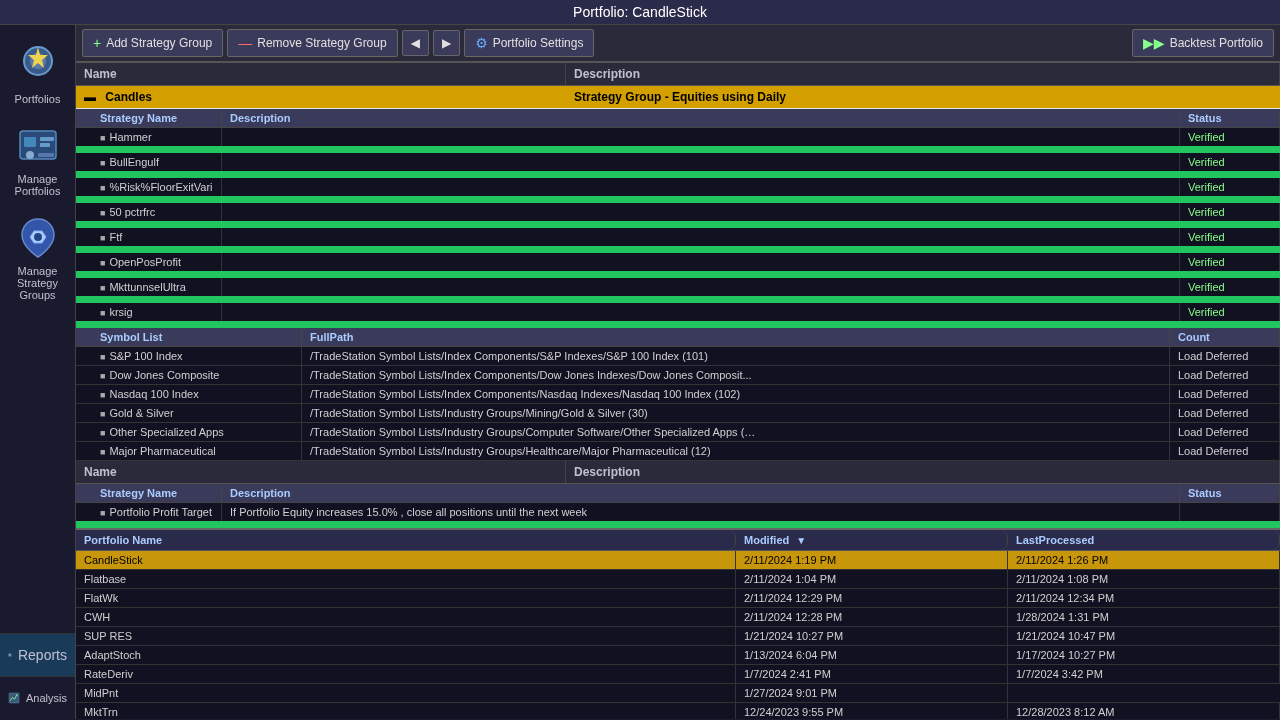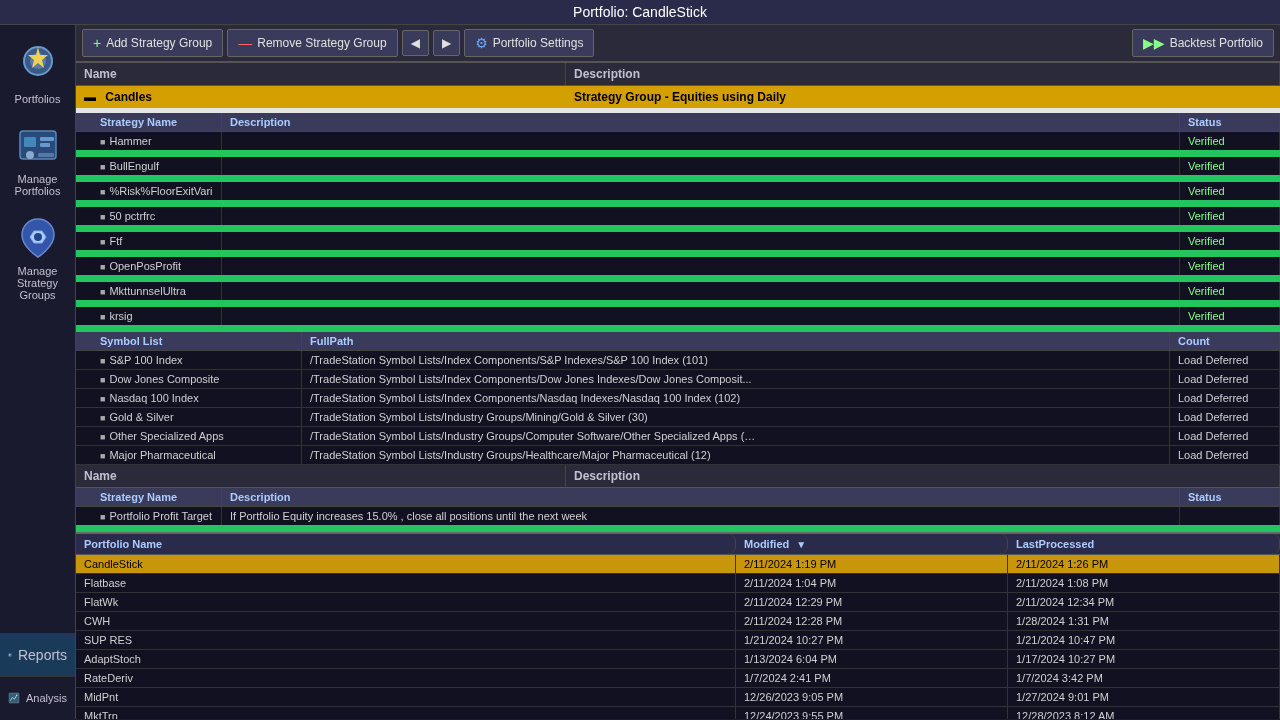--- a/index.html
+++ b/index.html
@@ -147,21 +147,21 @@
       border-right: 1px solid #444;
       font-size: 12px;
     }
 
     
     .group-row {
       display: grid;
       grid-template-columns: 490px 1fr;
       background: #d4a000;
       color: #000;
-      border-bottom: 5px solid #e5e5e5;
+      border-bottom: 1px solid #e5e5e5;
     }
 
     .group-row-cell {
       padding: 4px 8px;
       font-weight: bold;
       font-size: 12px;
     }
 
     .group-collapse {
       display: inline-block;
@@ -552,21 +552,20 @@
       <div class="portfolio-list-cell">1/13/2024 6:04 PM</div>
       <div class="portfolio-list-cell">1/17/2024 10:27 PM</div>
     </div>
             <div class="portfolio-list-row">
       <div class="portfolio-list-cell">RateDeriv</div>
       <div class="portfolio-list-cell">1/7/2024 2:41 PM</div>
       <div class="portfolio-list-cell">1/7/2024 3:42 PM</div>
     </div>
             <div class="portfolio-list-row">
       <div class="portfolio-list-cell">MidPnt</div>
-      <div class="portfolio-list-cell">12/26/2023 9:05 PM</div>
       <div class="portfolio-list-cell">1/27/2024 9:01 PM</div>
     </div>
             <div class="portfolio-list-row">
       <div class="portfolio-list-cell">MktTrn</div>
       <div class="portfolio-list-cell">12/24/2023 9:55 PM</div>
       <div class="portfolio-list-cell">12/28/2023 8:12 AM</div>
     </div>
             <div class="portfolio-list-row">
       <div class="portfolio-list-cell">SAdapt</div>
       <div class="portfolio-list-cell">12/5/2023 8:30 PM</div>

